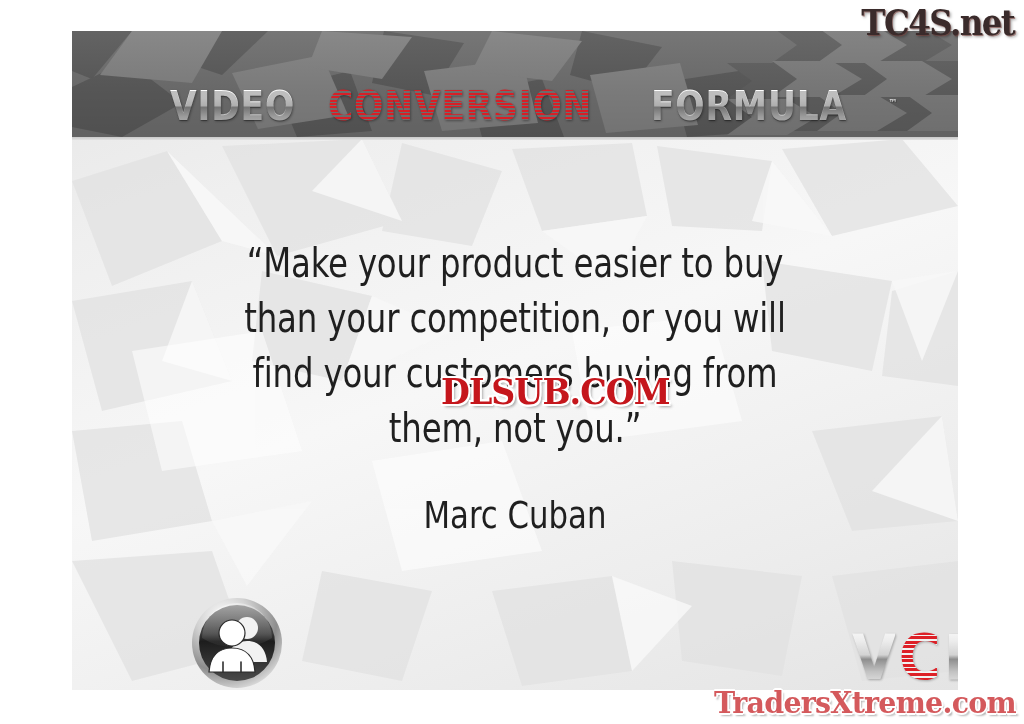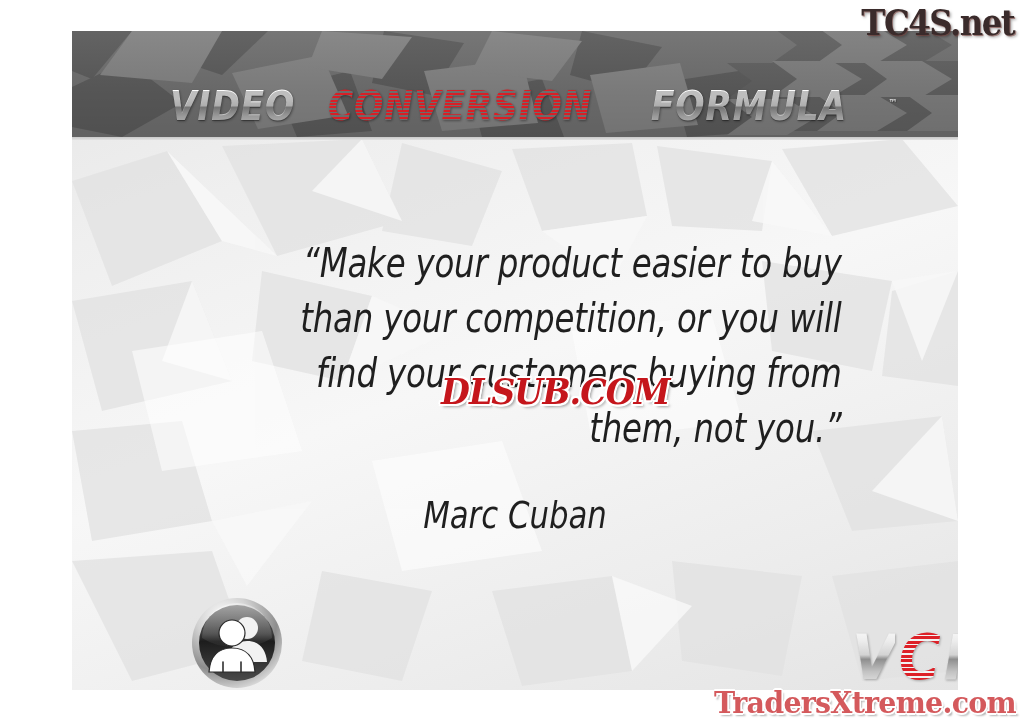--- a/index.html
+++ b/index.html
@@ -21,21 +21,20 @@
 
   
   #slide {
     position: absolute;
     left: 72px;
     top: 31px;
     width: 886px;
     height: 659px;
     overflow: hidden;
     background: linear-gradient(160deg, #e6e6e6 0%, #efefef 22%, #f7f7f7 50%, #ededed 78%, #e4e4e4 100%);
-    font-style: italic;
   }
 
   
   .body-shards {
     position: absolute;
     inset: 0;
     pointer-events: none;
   }
 
   
@@ -123,21 +122,21 @@
     transform: scaleX(0.9);
     filter: drop-shadow(1px 1px 0 rgba(0,0,0,0.3));
   }
 
   
   #quote-block {
     position: absolute;
     left: 80px;
     top: 205px;
     width: 726px;
-    text-align: right;
+    text-align: center;
     z-index: 4;
   }
   .quote-line {
     font-family: "DejaVu Sans Condensed", "Liberation Sans Narrow", "Liberation Sans", sans-serif;
     font-size: 40px;
     font-weight: 300;
     color: #1f1f1f;
     line-height: 55px;
     letter-spacing: -0.2px;
     white-space: nowrap;

